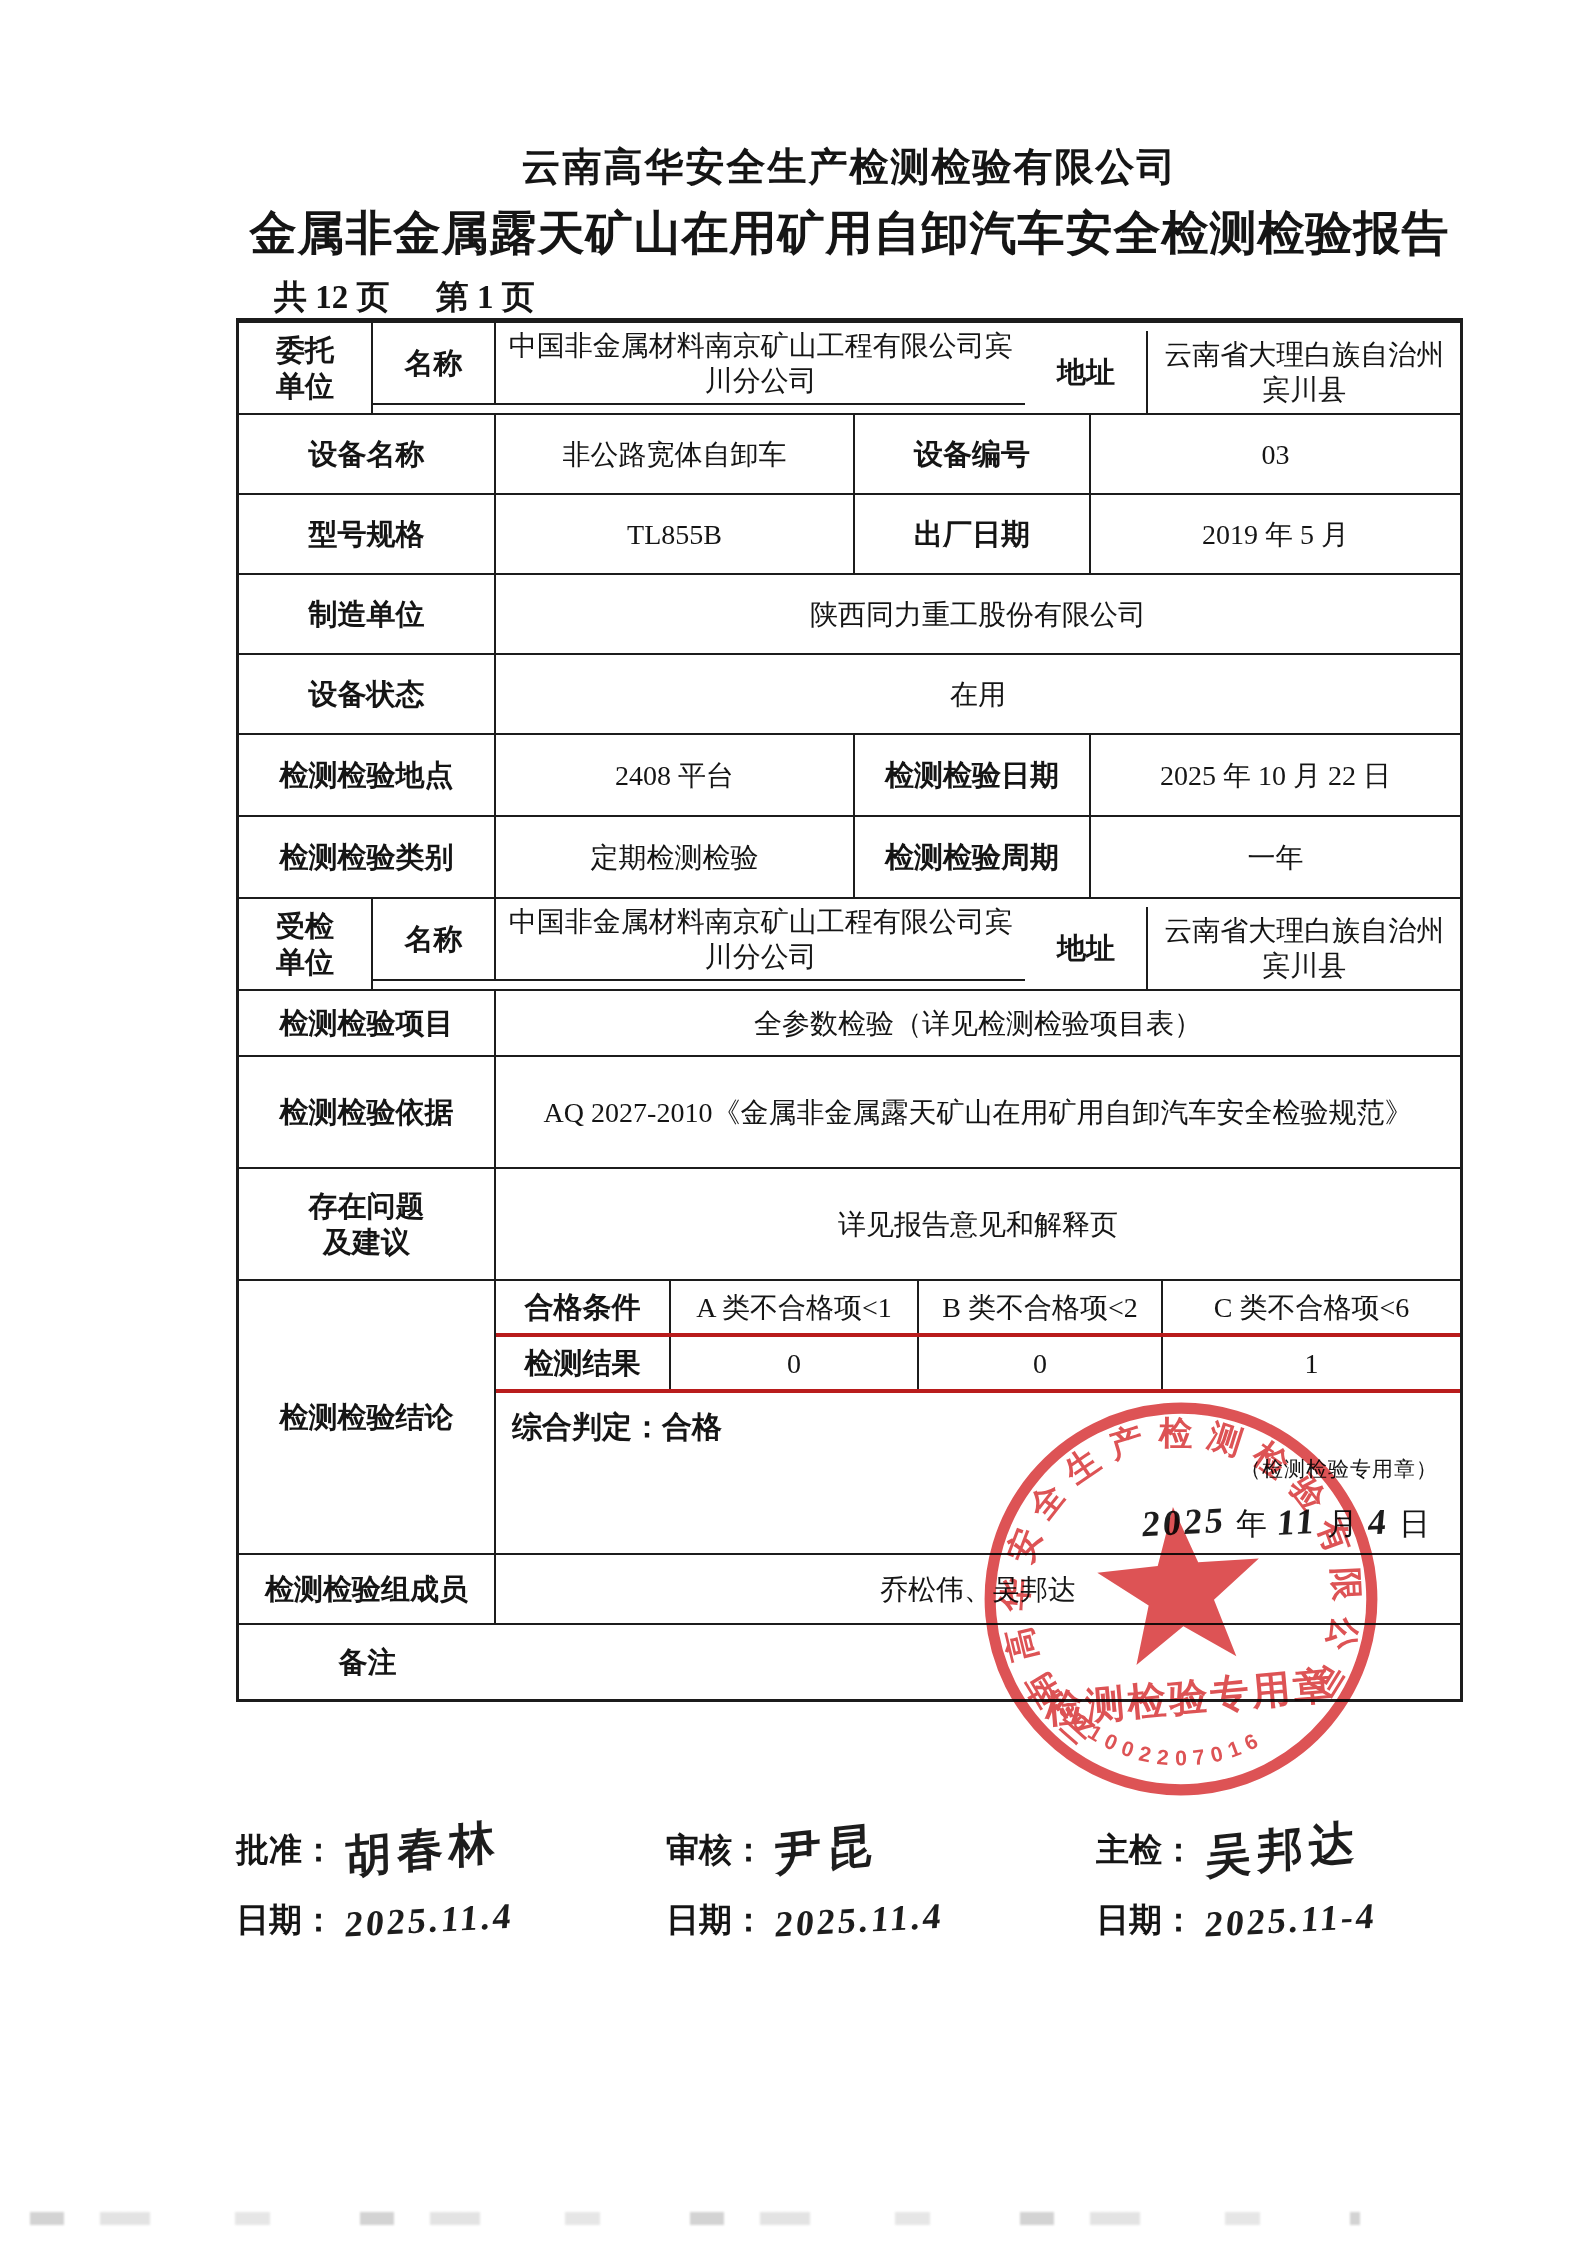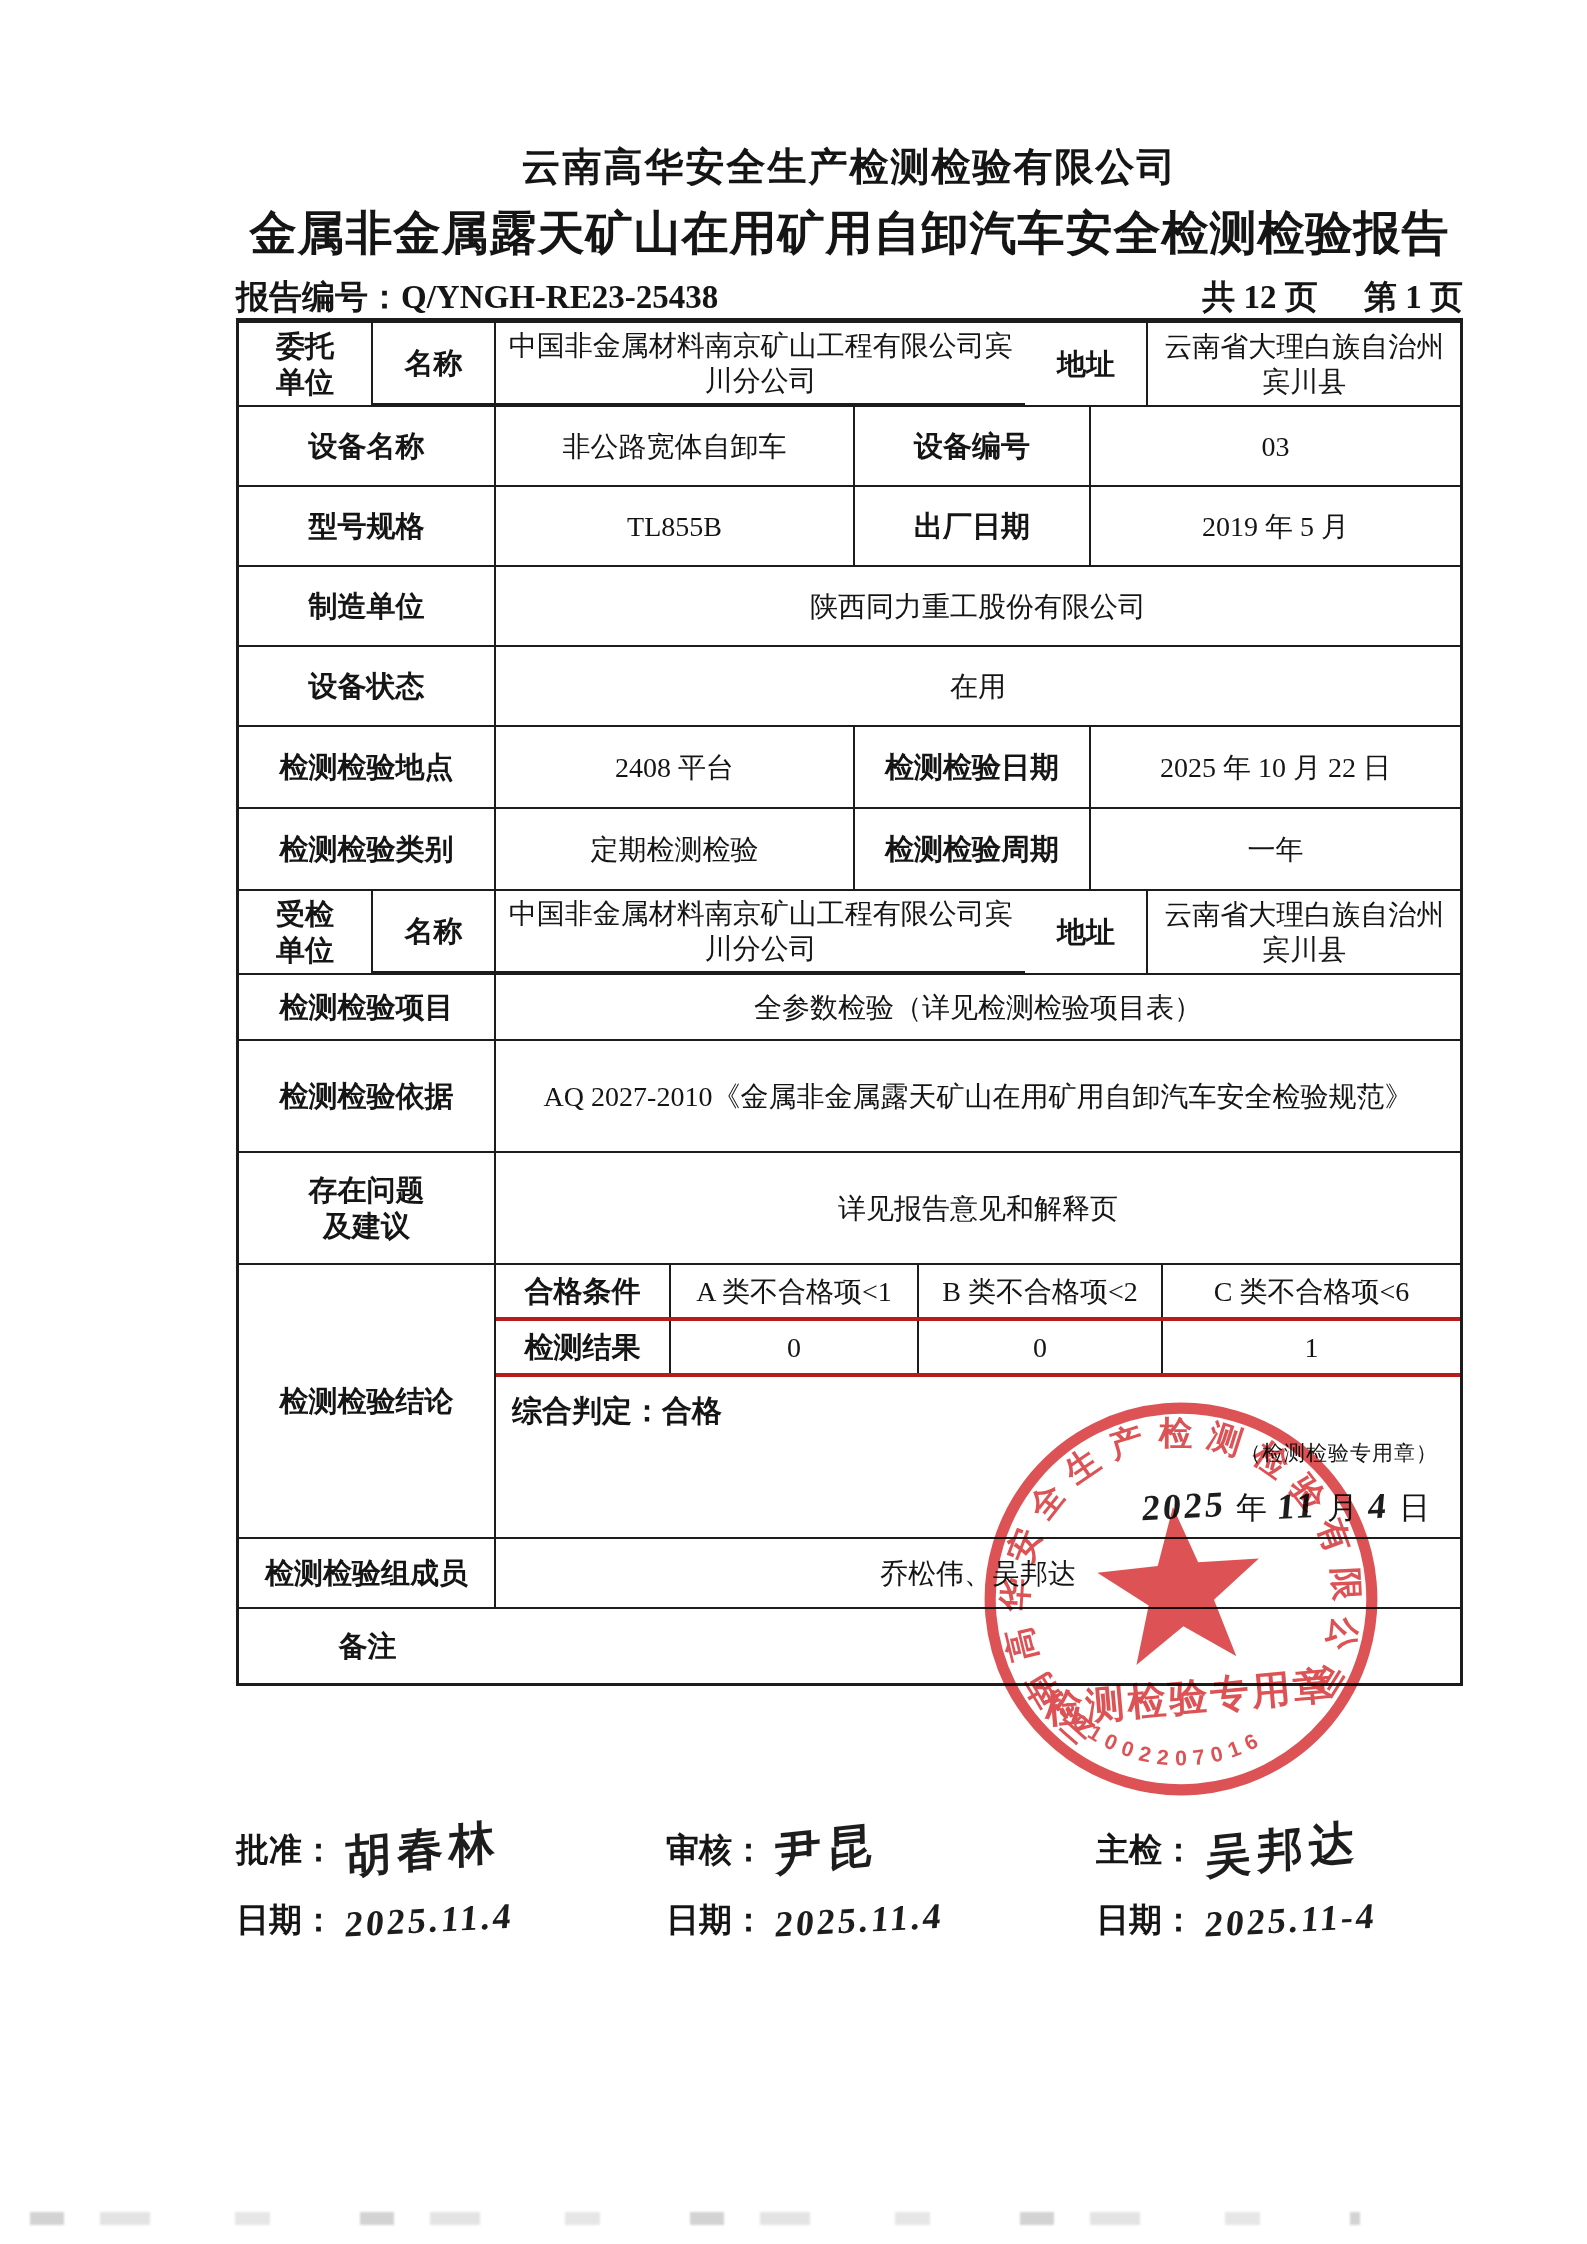--- a/index.html
+++ b/index.html
@@ -31,21 +31,21 @@
   .lbl { font-weight:bold; font-size:29px; }
   .w-g1 { width:134px; }          
   .w-g2 { width:123px; }          
   .w-lab { width:257px; }         
   .w-b { width:359px; }           
   .w-c { width:236px; }           
   .w-d { flex:1; }                
   .w-rest { flex:1; }
   .grp-rows { flex:1; display:flex; }
   .grp-sub { display:flex; height:82px; border-bottom:2px solid #1c1c1c; }
-  .grp-sub:last-child { border-bottom:none; }
+  .grp-sub:last-child { border-bottom:none;margin-top:8px; }
   .h80 { height:80px; } .h82 { height:82px; } .h66 { height:66px; }
   .h96 { height:112px; } .h70 { height:70px; } .h74 { height:74px; }
   .two-line { flex-direction:column; justify-content:center; }
   
   .concl-right { flex:1; display:flex; flex-direction:column; }
   .concl-sub { display:flex; height:56px; border-bottom:4px solid #b91c1c; }
   .cc-1 { width:175px; } .cc-2 { width:248px; } .cc-3 { width:244px; } .cc-4 { flex:1; }
   .verdict-area { position:relative; height:160px; }
   .verdict { position:absolute; left:16px; top:14px; font-weight:bold; font-size:30px; }
   .seal-note { position:absolute; right:22px; top:62px; font-size:21px; letter-spacing:1px; }
@@ -80,23 +80,20 @@
 </style>
 </head>
 <body>
 
 <div class="page">
 
   <div class="header">
     <div class="company-title">云南高华安全生产检测检验有限公司</div>
     <div class="report-title">金属非金属露天矿山在用矿用自卸汽车安全检测检验报告</div>
     <div class="meta-row">
-      <div class="meta-left">
-        <span>报告编号：</span><span>Q/YNGH-RE23-25438</span>
-      </div>
       <div class="meta-right">
         <span>共 12 页</span>
         <span>第 1 页</span>
       </div>
     </div>
   </div>
 
   <div class="doc-table">
 
     <div class="trow">

